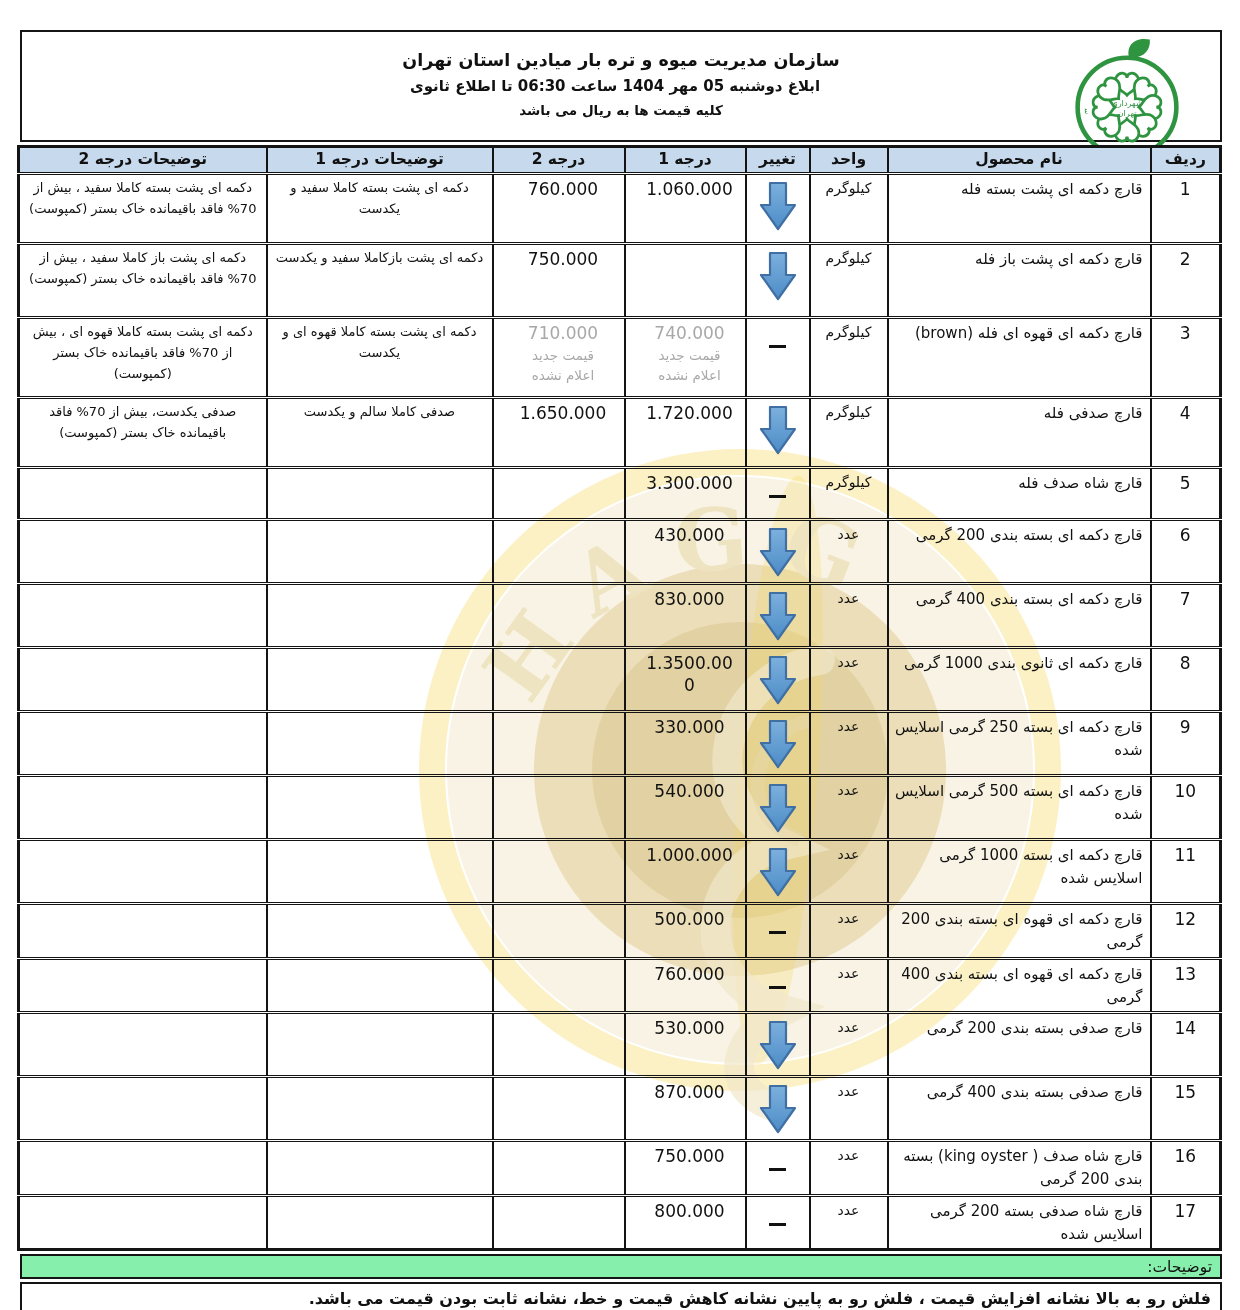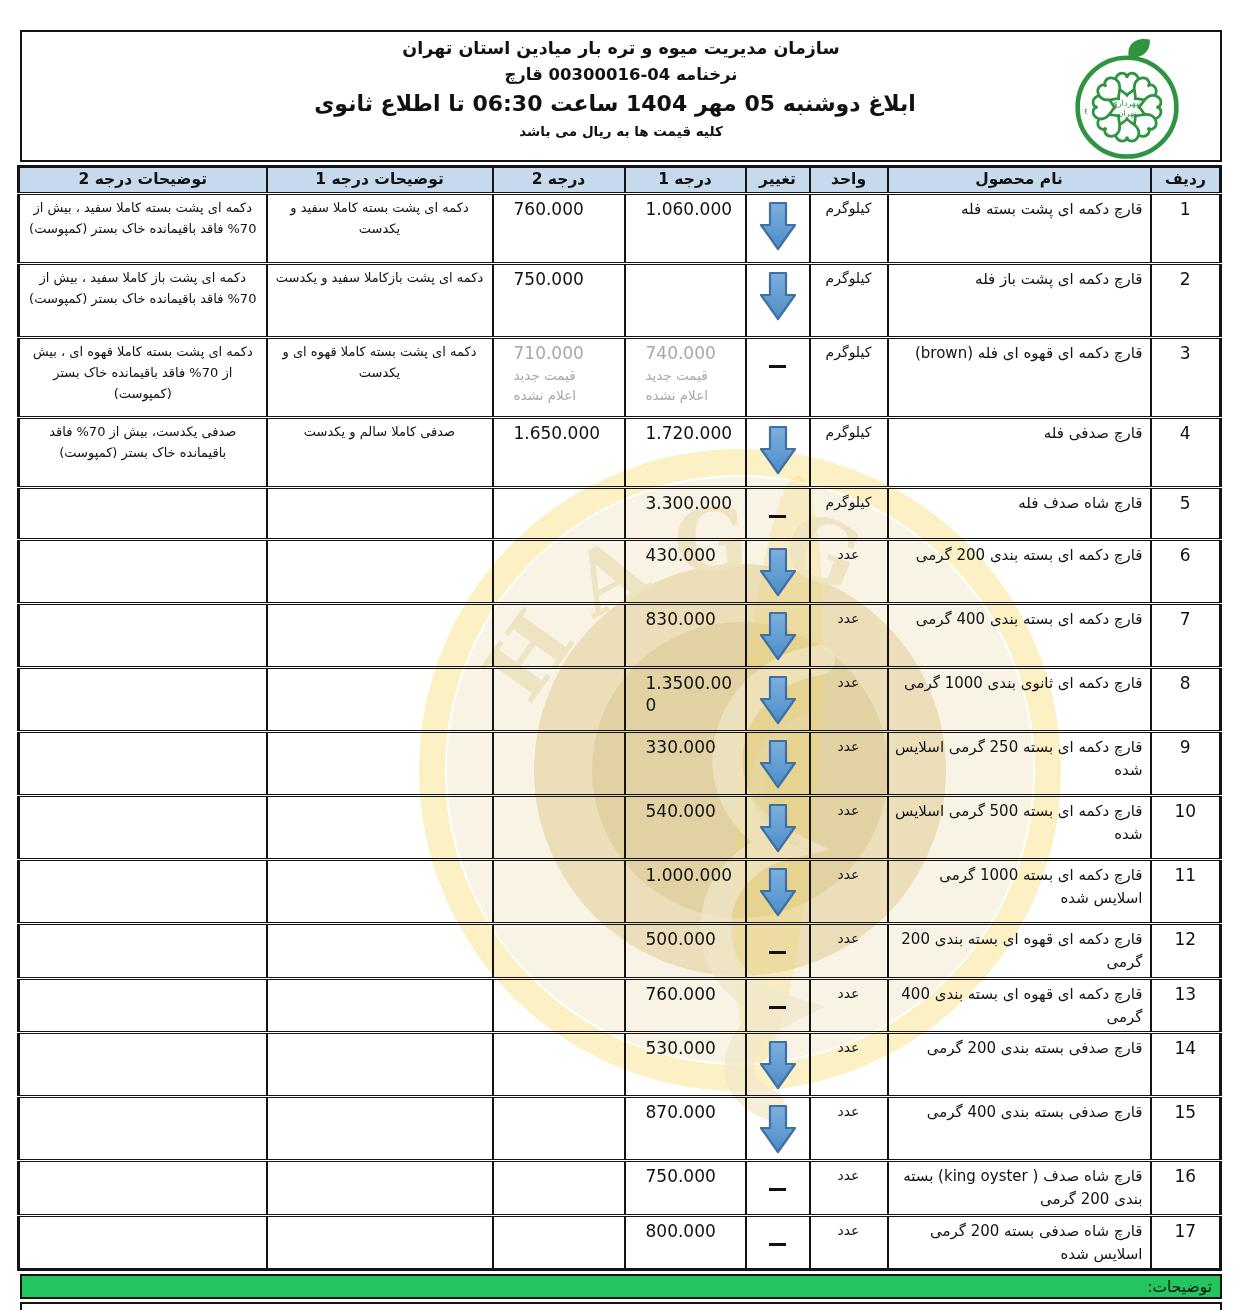--- a/index.html
+++ b/index.html
@@ -4,26 +4,26 @@
 <style>
   html,body{margin:0;padding:0;background:#ffffff;}
   .page{
     position:relative;width:1240px;height:1310px;background:#fff;
     font-family:"DejaVu Sans",sans-serif;color:#111;overflow:hidden;
   }
   .doc{position:absolute;left:20px;top:30px;width:1202px;direction:rtl;z-index:1;}
 
   
   .header-box{
-    position:relative;border:2px solid #151515;height:132px;background:transparent;
-    text-align:center;padding-top:6px;box-sizing:border-box;
+    position:relative;border:2px solid #151515;height:112px;background:transparent;
+    text-align:center;padding-top:18px;box-sizing:border-box;
   }
   .h-line1{font-size:17.5px;font-weight:bold;margin:0 0 7px 0;}
   .h-line2{font-size:16.5px;font-weight:bold;margin:0 0 7px 0;}
-  .h-line3{font-size:22px;font-weight:bold;margin:0 12px 7px 0;}
+  .h-line3{font-size:15px;font-weight:bold;margin:0 12px 7px 0;}
   .h-line4{font-size:13.5px;font-weight:600;margin:0;}
   .logo{position:absolute;left:auto;right:28px;top:2px;width:130px;height:128px;}
 
   
   table.price-table{
     width:1202px;border-collapse:collapse;table-layout:fixed;direction:rtl;
     margin-top:3px;border:3px solid #141414;background:transparent;position:relative;z-index:1;
   }
   .price-table th,.price-table td{
     border:2px solid #141414;border-top:3px double #141414;
@@ -40,35 +40,35 @@
   tbody tr:nth-child(9){height:50px}  tbody tr:nth-child(10){height:50px}
   tbody tr:nth-child(11){height:50px} tbody tr:nth-child(12){height:50px}
   tbody tr:nth-child(13){height:50px} tbody tr:nth-child(14){height:50px}
   tbody tr:nth-child(15){height:52px} tbody tr:nth-child(16){height:54px}
   tbody tr:nth-child(17){height:51px}
 
   .c-idx{text-align:center;font-size:17px;padding-top:4px;}
   .c-name{font-size:15px;line-height:1.55;text-align:right;padding:3px 7px 2px 4px;}
   .c-unit{text-align:center;font-size:14px;padding-top:5px;}
   .c-change{text-align:center;padding-top:4px;}
-  .price-cell{text-align:left;padding:3px 11px 2px 20px;}
+  .price-cell{text-align:center;padding:3px 11px 2px 20px;}
   .price{font-size:17px;white-space:pre-line;line-height:1.3;}
   .price-sub{font-size:13.5px;white-space:pre-line;line-height:1.45;margin-top:2px;}
   .price-cell.gray .price,.price-cell.gray .price-sub{color:#a8a8a8;}
   .c-note{font-size:13px;line-height:1.6;text-align:center;padding:3px 6px 2px 6px;}
 
   .arrow-wrap{display:inline-block;margin-top:2px;}
   .c-change .dash{display:none;width:17px;height:3px;background:#111;margin:22px auto 0 auto;}
   .c-change .arrow-wrap{display:none;}
   .c-change.has-arrow .arrow-wrap{display:inline-block;}
   .c-change.has-dash .dash{display:block;}
 
   
   .notes-bar{
-    border:2px solid #141414;margin-top:3px;background:#22c55e;height:25px;
+    border:2px solid #141414;margin-top:3px;background:#86efac;height:25px;
     font-size:15.5px;text-align:right;padding:2px 8px 0 12px;box-sizing:border-box;
   }
   .footer-note{
     border:2px solid #141414;margin-top:3px;background:#fff;height:33px;
     font-size:16px;font-weight:bold;text-align:right;padding:5px 9px 0 0;box-sizing:border-box;
   }
 
   
   .watermark{position:absolute;left:390px;top:420px;width:700px;height:700px;z-index:0;pointer-events:none;}
 </style>
@@ -90,21 +90,20 @@
       <textPath href="#wmArc" startOffset="8%">HAGG</textPath>
     </text>
     <path d="M 430,240 C 330,255 300,380 395,425 C 310,445 295,560 395,590 C 345,615 330,665 380,685" fill="none" stroke="#f1e7c9" stroke-width="30" stroke-linecap="round" opacity="0.7"></path>
     <path d="M 420,300 C 360,315 345,395 410,420" fill="none" stroke="#e6d8a8" stroke-width="14" opacity="0.5"></path>
   </svg>
 
   <div class="doc">
 
     <div class="header-box">
       <div class="h-line1">سازمان مدیریت میوه و تره بار میادین استان تهران</div>
-      <div class="h-line2">نرخنامه 04-00300016 قارچ</div>
       <div class="h-line3">ابلاغ دوشنبه 05 مهر 1404 ساعت 06:30 تا اطلاع ثانوی</div>
       <div class="h-line4">کلیه قیمت ها به ریال می باشد</div>
 
       <svg class="logo" viewBox="0 0 140 140">
         <path d="M72,25 C69,11 80,3 95,6 C96,19 86,28 72,25 Z" fill="#2e9440"></path>
         <circle cx="70" cy="80" r="54" fill="none" stroke="#2e9440" stroke-width="5"></circle>
         <defs>
           <path id="petal" d="M0,-13 C-3,-17 -9,-18 -12,-24 C-15,-31 -10,-38 -4,-37 C-1,-36.5 0,-34 0,-32 C0,-34 1,-36.5 4,-37 C10,-38 15,-31 12,-24 C9,-18 3,-17 0,-13 Z"></path>
           <path id="logoArc" d="M 24,82 A 46,46 0 1 0 116,82"></path>
         </defs>

